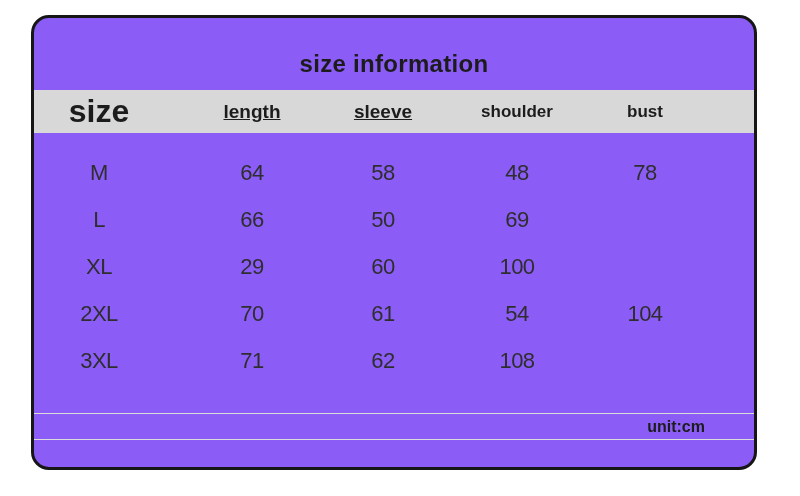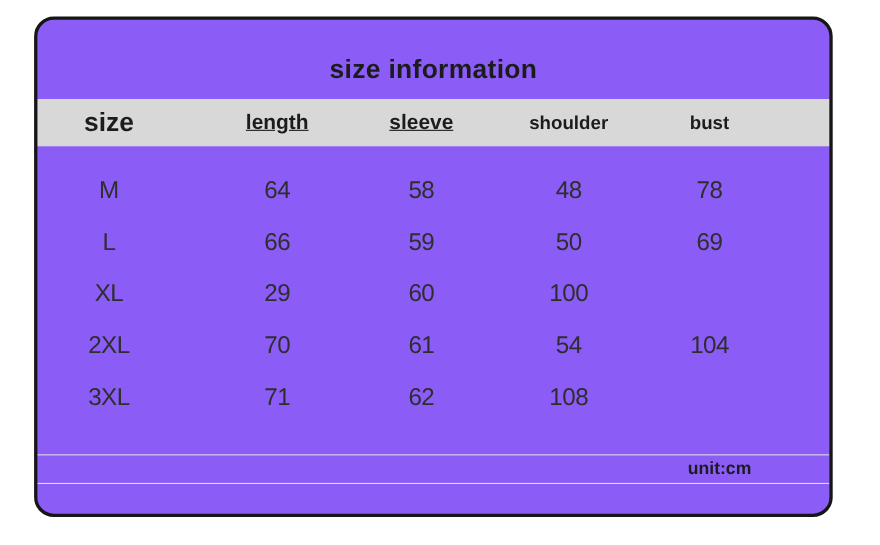--- a/index.html
+++ b/index.html
@@ -18,30 +18,30 @@
         overflow:hidden;}
   .title{position:absolute;top:33px;left:0;width:100%;text-align:center;
          font-size:24px;font-weight:bold;color:var(--text);line-height:26px;
          letter-spacing:0.3px;}
   .grid{display:grid;grid-template-columns:130px 176px 86px 182px 74px 1fr;
         align-items:center;width:100%;}
   .cell{text-align:center;white-space:nowrap;}
   .header-band{position:absolute;top:72px;left:0;width:100%;height:43px;
                background:var(--band);}
   .h{font-weight:bold;color:var(--text);}
-  .h.c1{font-size:24px;}
+  .h.c1{font-size:32px;}
   .h.c2,.h.c3{font-size:19px;text-decoration:underline;}
   .h.c4,.h.c5{font-size:17px;}
   .rows{position:absolute;top:131px;left:0;width:100%;}
   .row{height:47px;}
   .v{font-size:22px;color:var(--value);font-weight:normal;letter-spacing:-0.5px;}
   .unit-band{position:absolute;top:395px;left:0;width:100%;height:27px;
              border-top:1px solid var(--divider);border-bottom:1px solid var(--divider);
              display:flex;align-items:center;justify-content:flex-end;
-             padding-right:71px;}
+             padding-right:49px;}
   .unit{font-size:16px;font-weight:bold;color:var(--text);}
 </style>
 </head>
 <body>
 
 <div class="page">
   <div class="card">
 
     <div class="title">size information</div>
 
@@ -59,21 +59,20 @@
     <div class="cell v c1">M</div>
     <div class="cell v c2">64</div>
     <div class="cell v c3">58</div>
     <div class="cell v c4">48</div>
     <div class="cell v c5">78</div>
     <div></div>
   </div>
         <div class="grid row">
     <div class="cell v c1">L</div>
     <div class="cell v c2">66</div>
-    <div class="cell v c3">59</div>
     <div class="cell v c4">50</div>
     <div class="cell v c5">69</div>
     <div></div>
   </div>
         <div class="grid row">
     <div class="cell v c1">XL</div>
     <div class="cell v c2">29</div>
     <div class="cell v c3">60</div>
     <div class="cell v c5">100</div>
     <div></div>

